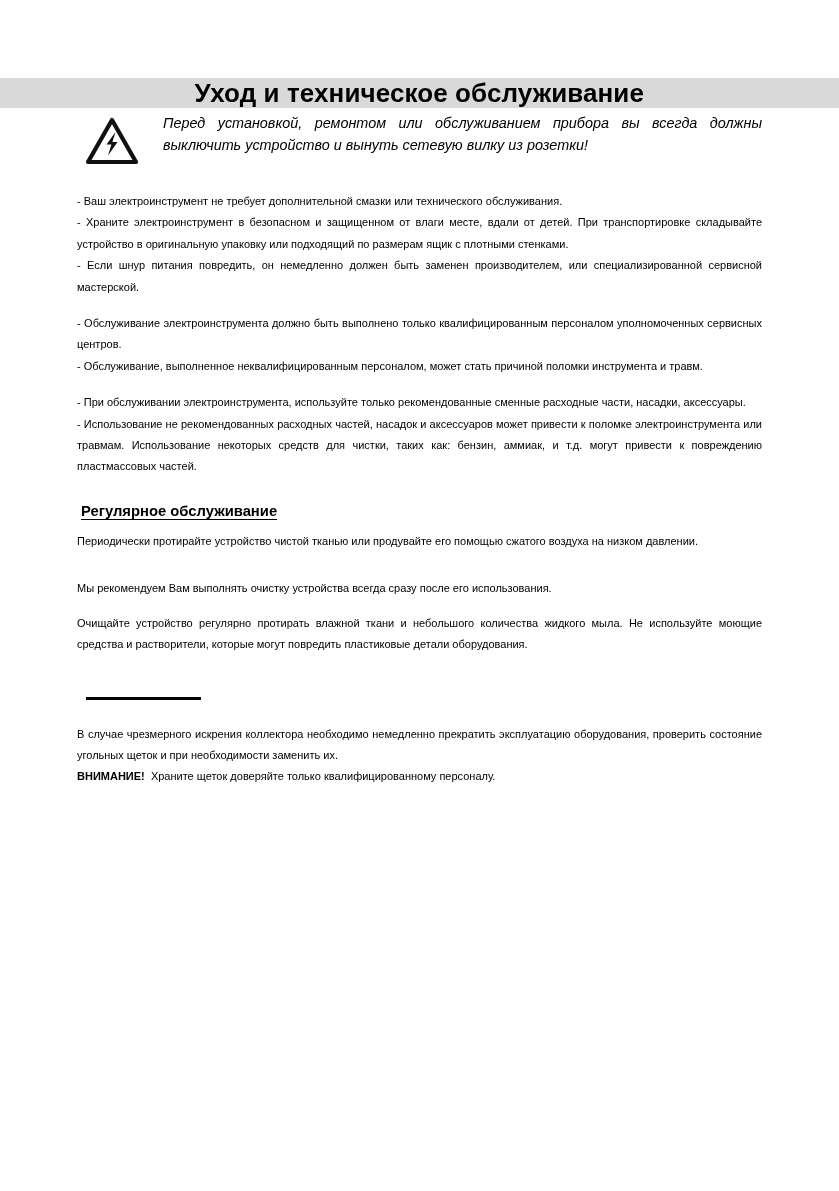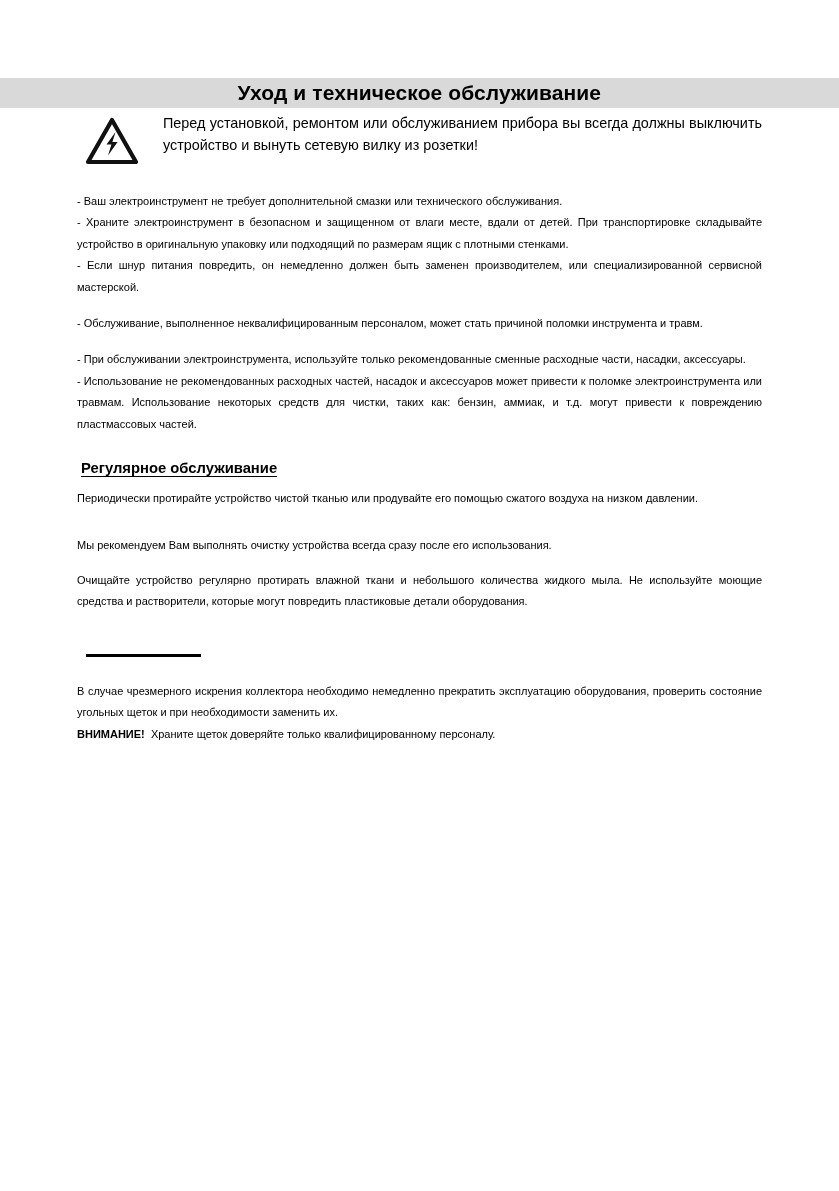--- a/index.html
+++ b/index.html
@@ -23,21 +23,21 @@
     left: 0;
     top: 78px;
     width: 839px;
     height: 30px;
     background: #d9d9d9;
     display: flex;
     align-items: center;
     justify-content: center;
   }
   .header-band .title {
-    font-size: 21px;
+    font-size: 26px;
     font-weight: bold;
     letter-spacing: 0.1px;
     color: #000;
     
     margin-left: -0.5px;
     white-space: nowrap;
   }
 
   
   .content {
@@ -61,20 +61,21 @@
     height: 48px;
   }
   .warn-icon svg { display: block; }
   .warning-text {
     margin-left: 86px;
     font-size: 14.4px;
     line-height: 21.5px;
     text-align: justify;
     text-align-last: left;
     hyphens: none;
+    font-style: italic;
   }
 
   
   .para {
     font-size: 11px;
     line-height: 21.4px;
     text-align: justify;
     text-align-last: left;
     margin: 0;
   }
@@ -123,20 +124,21 @@
     </div>
     <div class="warning-text">Перед установкой, ремонтом или обслуживанием прибора вы всегда должны выключить устройство и вынуть сетевую вилку из розетки!</div>
   </div>
 
   <p class="para">- Ваш электроинструмент не требует дополнительной смазки или технического обслуживания.</p>
   <p class="para">- Храните электроинструмент в безопасном и защищенном от влаги месте, вдали от детей. При транспортировке складывайте устройство в оригинальную упаковку или подходящий по размерам ящик с плотными стенками.</p>
   <p class="para">- Если шнур питания повредить, он немедленно должен быть заменен производителем, или специализированной сервисной мастерской.</p>
 
   <div class="gap-md"></div>
 
+  <p class="para">- Обслуживание электроинструмента должно быть выполнено только квалифицированным персоналом уполномоченных сервисных центров.</p>
   <p class="para">- Обслуживание, выполненное неквалифицированным персоналом, может стать причиной поломки инструмента и травм.</p>
 
   <div class="gap-md"></div>
 
   <p class="para">- При обслуживании электроинструмента, используйте только рекомендованные сменные расходные части, насадки, аксессуары.</p>
   <p class="para">- Использование не рекомендованных расходных частей, насадок и аксессуаров может привести к поломке электроинструмента или травмам. Использование некоторых средств для чистки, таких как: бензин, аммиак, и т.д. могут привести к повреждению пластмассовых частей.</p>
 
   <div class="gap-lg"></div>
 
   <div>

